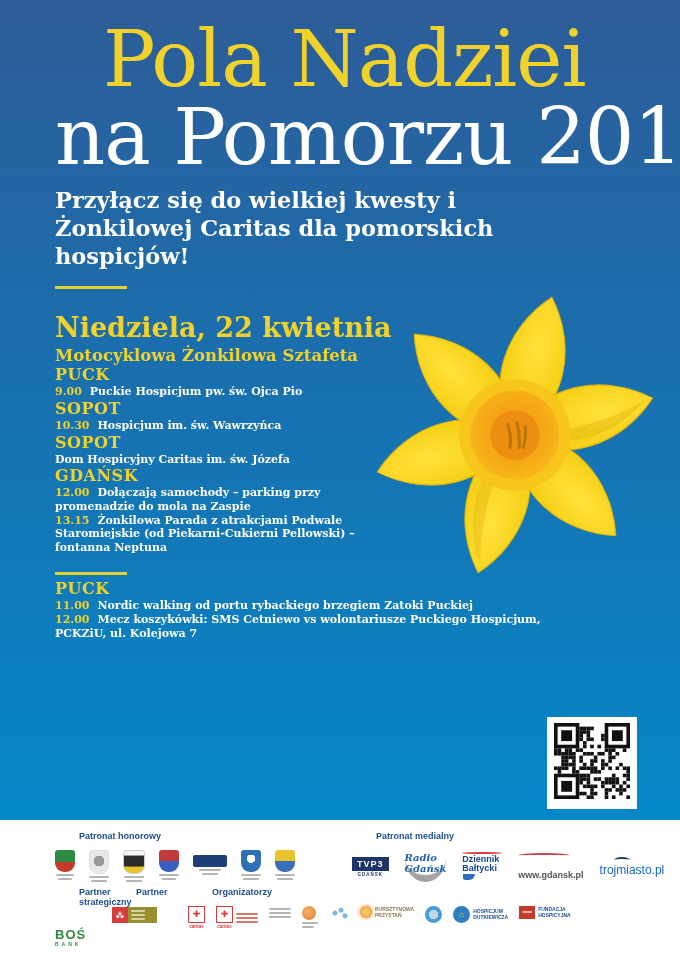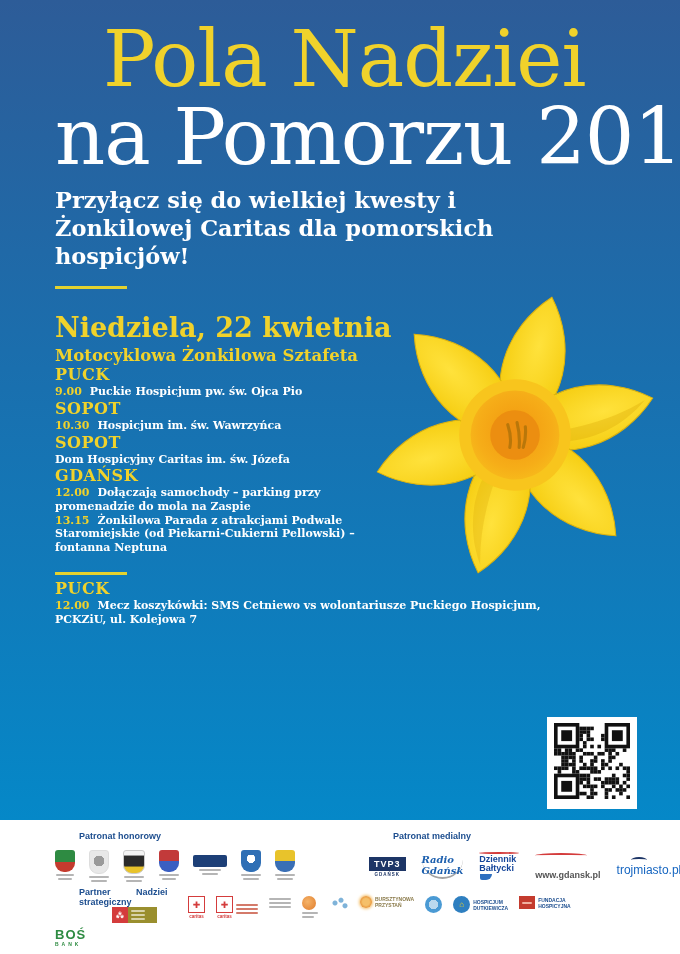--- a/index.html
+++ b/index.html
@@ -21,37 +21,37 @@
   .block-narrow{width:340px;}
   .block-wide{width:520px;}
   .flower{position:absolute;left:360px;top:280px;z-index:1;}
   .qr-wrap{position:absolute;left:547px;top:717px;width:90px;height:92px;background:#ffffff;z-index:3;
            display:flex;align-items:center;justify-content:center;}
   
   .footer{position:absolute;top:820px;left:0;width:680px;height:134px;background:#ffffff;
           font-family:"Liberation Sans",sans-serif;}
   .f-label{font-size:9px;font-weight:bold;color:#1d4e8f;line-height:1.1;padding-left:24px;}
   .f-row1{position:absolute;top:12px;left:55px;right:20px;}
-  .f-row1-right{position:absolute;top:0;left:314px;}
+  .f-row1-right{position:absolute;top:0;left:297px;}
   .logo-strip{display:flex;align-items:flex-start;gap:14px;margin-top:8px;}
   .crest-item{display:flex;flex-direction:column;align-items:center;gap:2px;}
   .crest{width:20px;height:22px;border-radius:3px 3px 9px 9px;}
   .c1{background:linear-gradient(180deg,#2e8b42 55%,#c43b2e 55%);}
   .c2{background:radial-gradient(circle at 50% 45%,#9a9a9a 35%,#e8e8e8 36%);border:1px solid #ddd;width:18px;}
   .c3{background:linear-gradient(180deg,#f4f4f4 20%,#2b2b2b 21%,#2b2b2b 70%,#e8c32b 71%);border:1px solid #ccc;}
   .c4{background:linear-gradient(180deg,#c23a3a 50%,#3a5fc2 50%);}
   .c5{background:#1d3f77;width:34px;height:12px;border-radius:2px;margin-top:5px;}
   .c6{background:radial-gradient(circle at 50% 40%,#ffffff 25%,#2f6fb5 26%);}
   .c7{background:linear-gradient(180deg,#e8c32b 50%,#3a6fb5 50%);}
   .tinybar{height:2px;background:#b5b5b5;border-radius:1px;}
   .media-strip{display:flex;align-items:center;gap:16px;margin-top:10px;}
   .tvp-box{background:#1d3566;color:#fff;font-size:9px;font-weight:bold;padding:2px 5px;letter-spacing:1px;}
   .tvp-sub{font-size:4.5px;color:#1d3566;font-weight:bold;text-align:center;letter-spacing:1px;margin-top:1px;}
   .radio-gd{font-family:"DejaVu Serif",serif;font-style:italic;font-size:10px;color:#1c5fae;font-weight:bold;
-            border-bottom:2px solid #a3a3a3;border-radius:0 0 50% 50%/0 0 80% 80%;padding-bottom:1px;}
+            border-bottom:7px solid #a3a3a3;border-radius:0 0 50% 50%/0 0 80% 80%;padding-bottom:1px;}
   .dziennik{font-size:9px;line-height:1.0;font-weight:bold;color:#15459a;}
   .dz-wave{display:inline-block;width:12px;height:6px;background:#2e6fc0;border-radius:0 0 6px 2px;margin-left:1px;}
   .dz-swoosh{width:40px;height:2px;background:#d43c3c;border-radius:50%;margin-bottom:1px;}
   .gdanskpl{font-size:9px;color:#555;font-weight:bold;margin-top:12px;}
   .gd-swoosh{width:52px;height:3px;border-top:2px solid #d43c3c;border-radius:50%;margin-bottom:1px;}
   .trojmiasto{font-size:12px;color:#1565c0;font-weight:normal;}
   .tm-bird{width:16px;height:4px;border-top:2px solid #1d3566;border-radius:50% 50% 0 0;margin-left:14px;}
   .f-row2{position:absolute;top:68px;left:55px;right:20px;display:flex;align-items:flex-start;}
   .bos{margin-top:20px;color:#2e8b42;font-weight:bold;font-size:13px;letter-spacing:1px;line-height:1;}
   .bos-sub{font-size:5px;letter-spacing:3px;color:#2e8b42;font-weight:bold;margin-top:1px;}
@@ -300,20 +300,21 @@
         <div class="entry"><span class="time"></span><span>Dom Hospicyjny Caritas im. św. Józefa</span></div>
         <div class="city">GDAŃSK</div>
         <div class="entry"><span class="time">12.00</span><span>Dołączają samochody – parking przy promenadzie do mola na Zaspie</span></div>
         <div class="entry"><span class="time">13.15</span><span>Żonkilowa Parada z atrakcjami Podwale Staromiejskie (od Piekarni-Cukierni Pellowski) – fontanna Neptuna</span></div>
       </div>
 
       <div class="divider" style="margin-top:18px;"></div>
 
       <div class="block-wide" style="margin-top:4px;">
         <div class="city">PUCK</div>
+        <div class="entry"><span class="time">11.00</span><span>Nordic walking od portu rybackiego brzegiem Zatoki Puckiej</span></div>
         <div class="entry"><span class="time">12.00</span><span>Mecz koszykówki: SMS Cetniewo vs wolontariusze Puckiego Hospicjum, PCKZiU, ul. Kolejowa 7</span></div>
 
       </div>
 
     </div>
   </div>
 
   <div class="footer">
     <div class="f-row1">
       <div class="f-label">Patronat honorowy</div>
@@ -381,31 +382,32 @@
 
     <div class="f-row2">
       <div style="width:57px;">
         <div class="f-label">Partner strategiczny</div>
         <div class="bos">
           <span>BOŚ</span>
           <div class="bos-sub">BANK</div>
         </div>
       </div>
       <div style="width:76px;">
-        <div class="f-label">Nadziei</div>
+        <div class="f-label">Partner</div>
         <div class="partner-logo">
           <div class="p-red">⁂</div>
           <div class="p-olive">
               <div class="tinybar"></div>
               <div class="tinybar"></div>
               <div class="tinybar"></div>
             </div>
         </div>
       </div>
       <div>
+        <div class="f-label">Organizatorzy</div>
         <div class="org-strip">
           <div>
             <div class="caritas-mark">✚</div>
             <div class="caritas-word">caritas</div>
           </div>
           <div class="hgroup">
             <div>
                 <div class="caritas-mark">✚</div>
                 <div class="caritas-word">caritas</div>
               </div>

